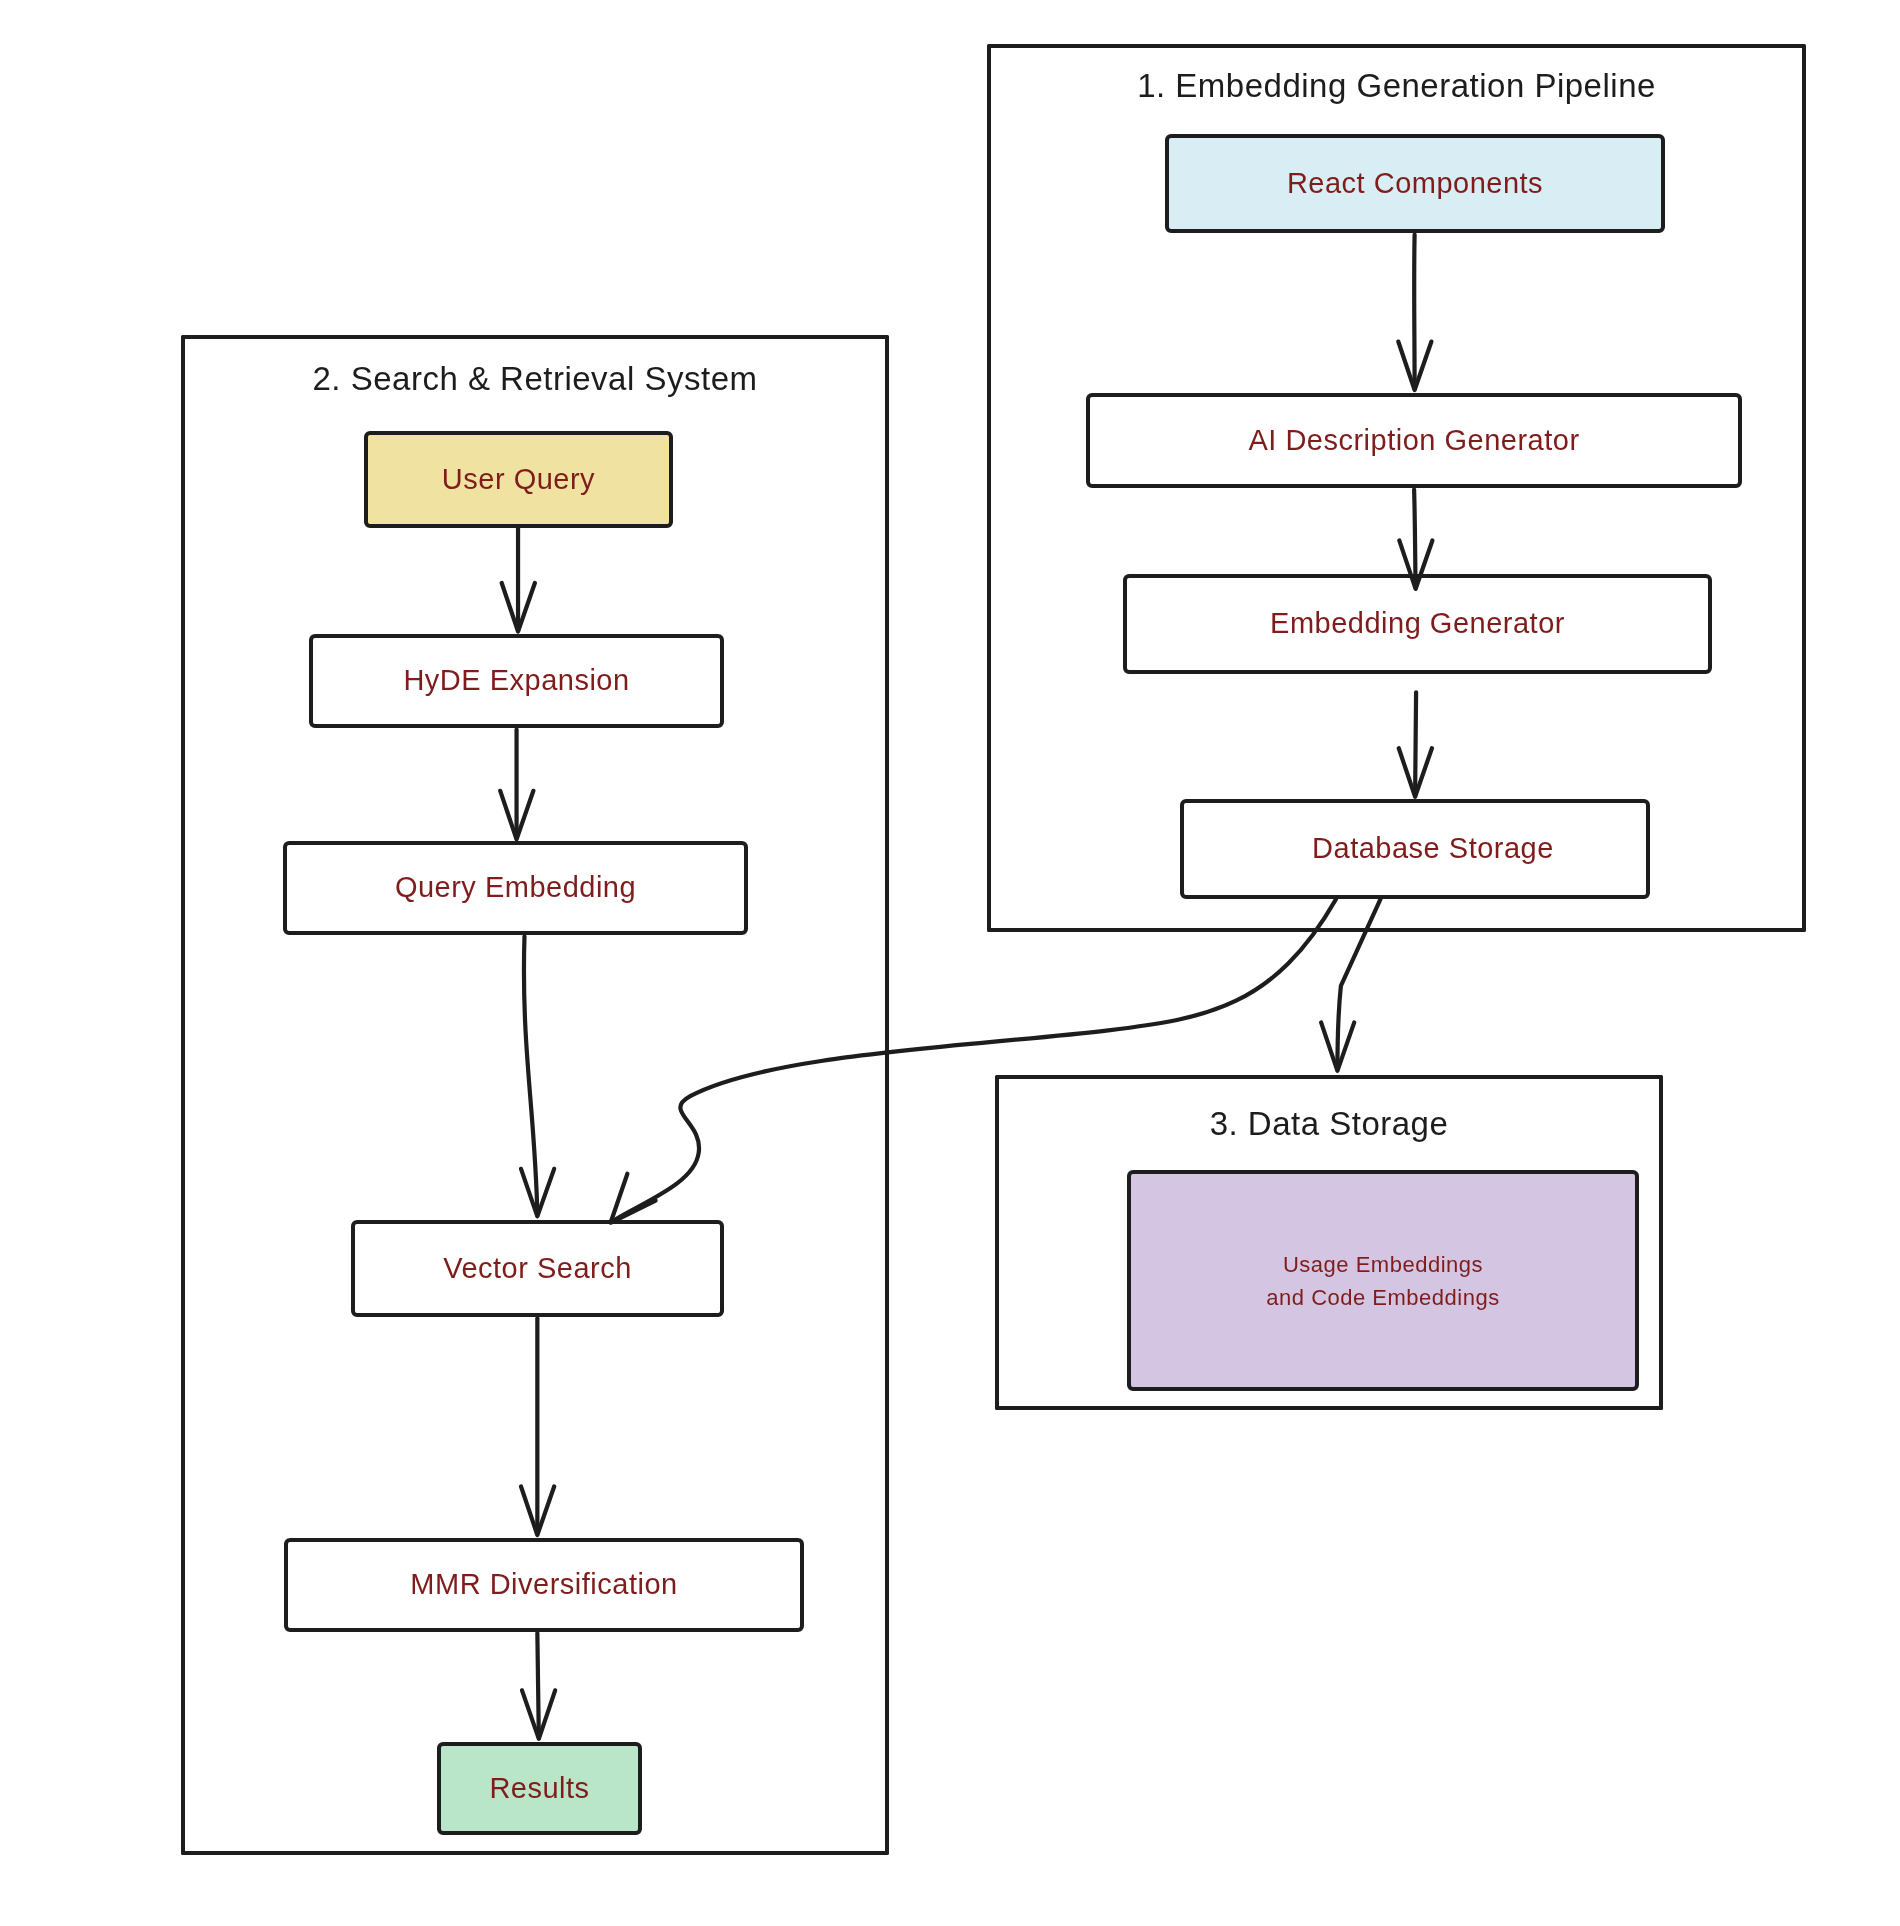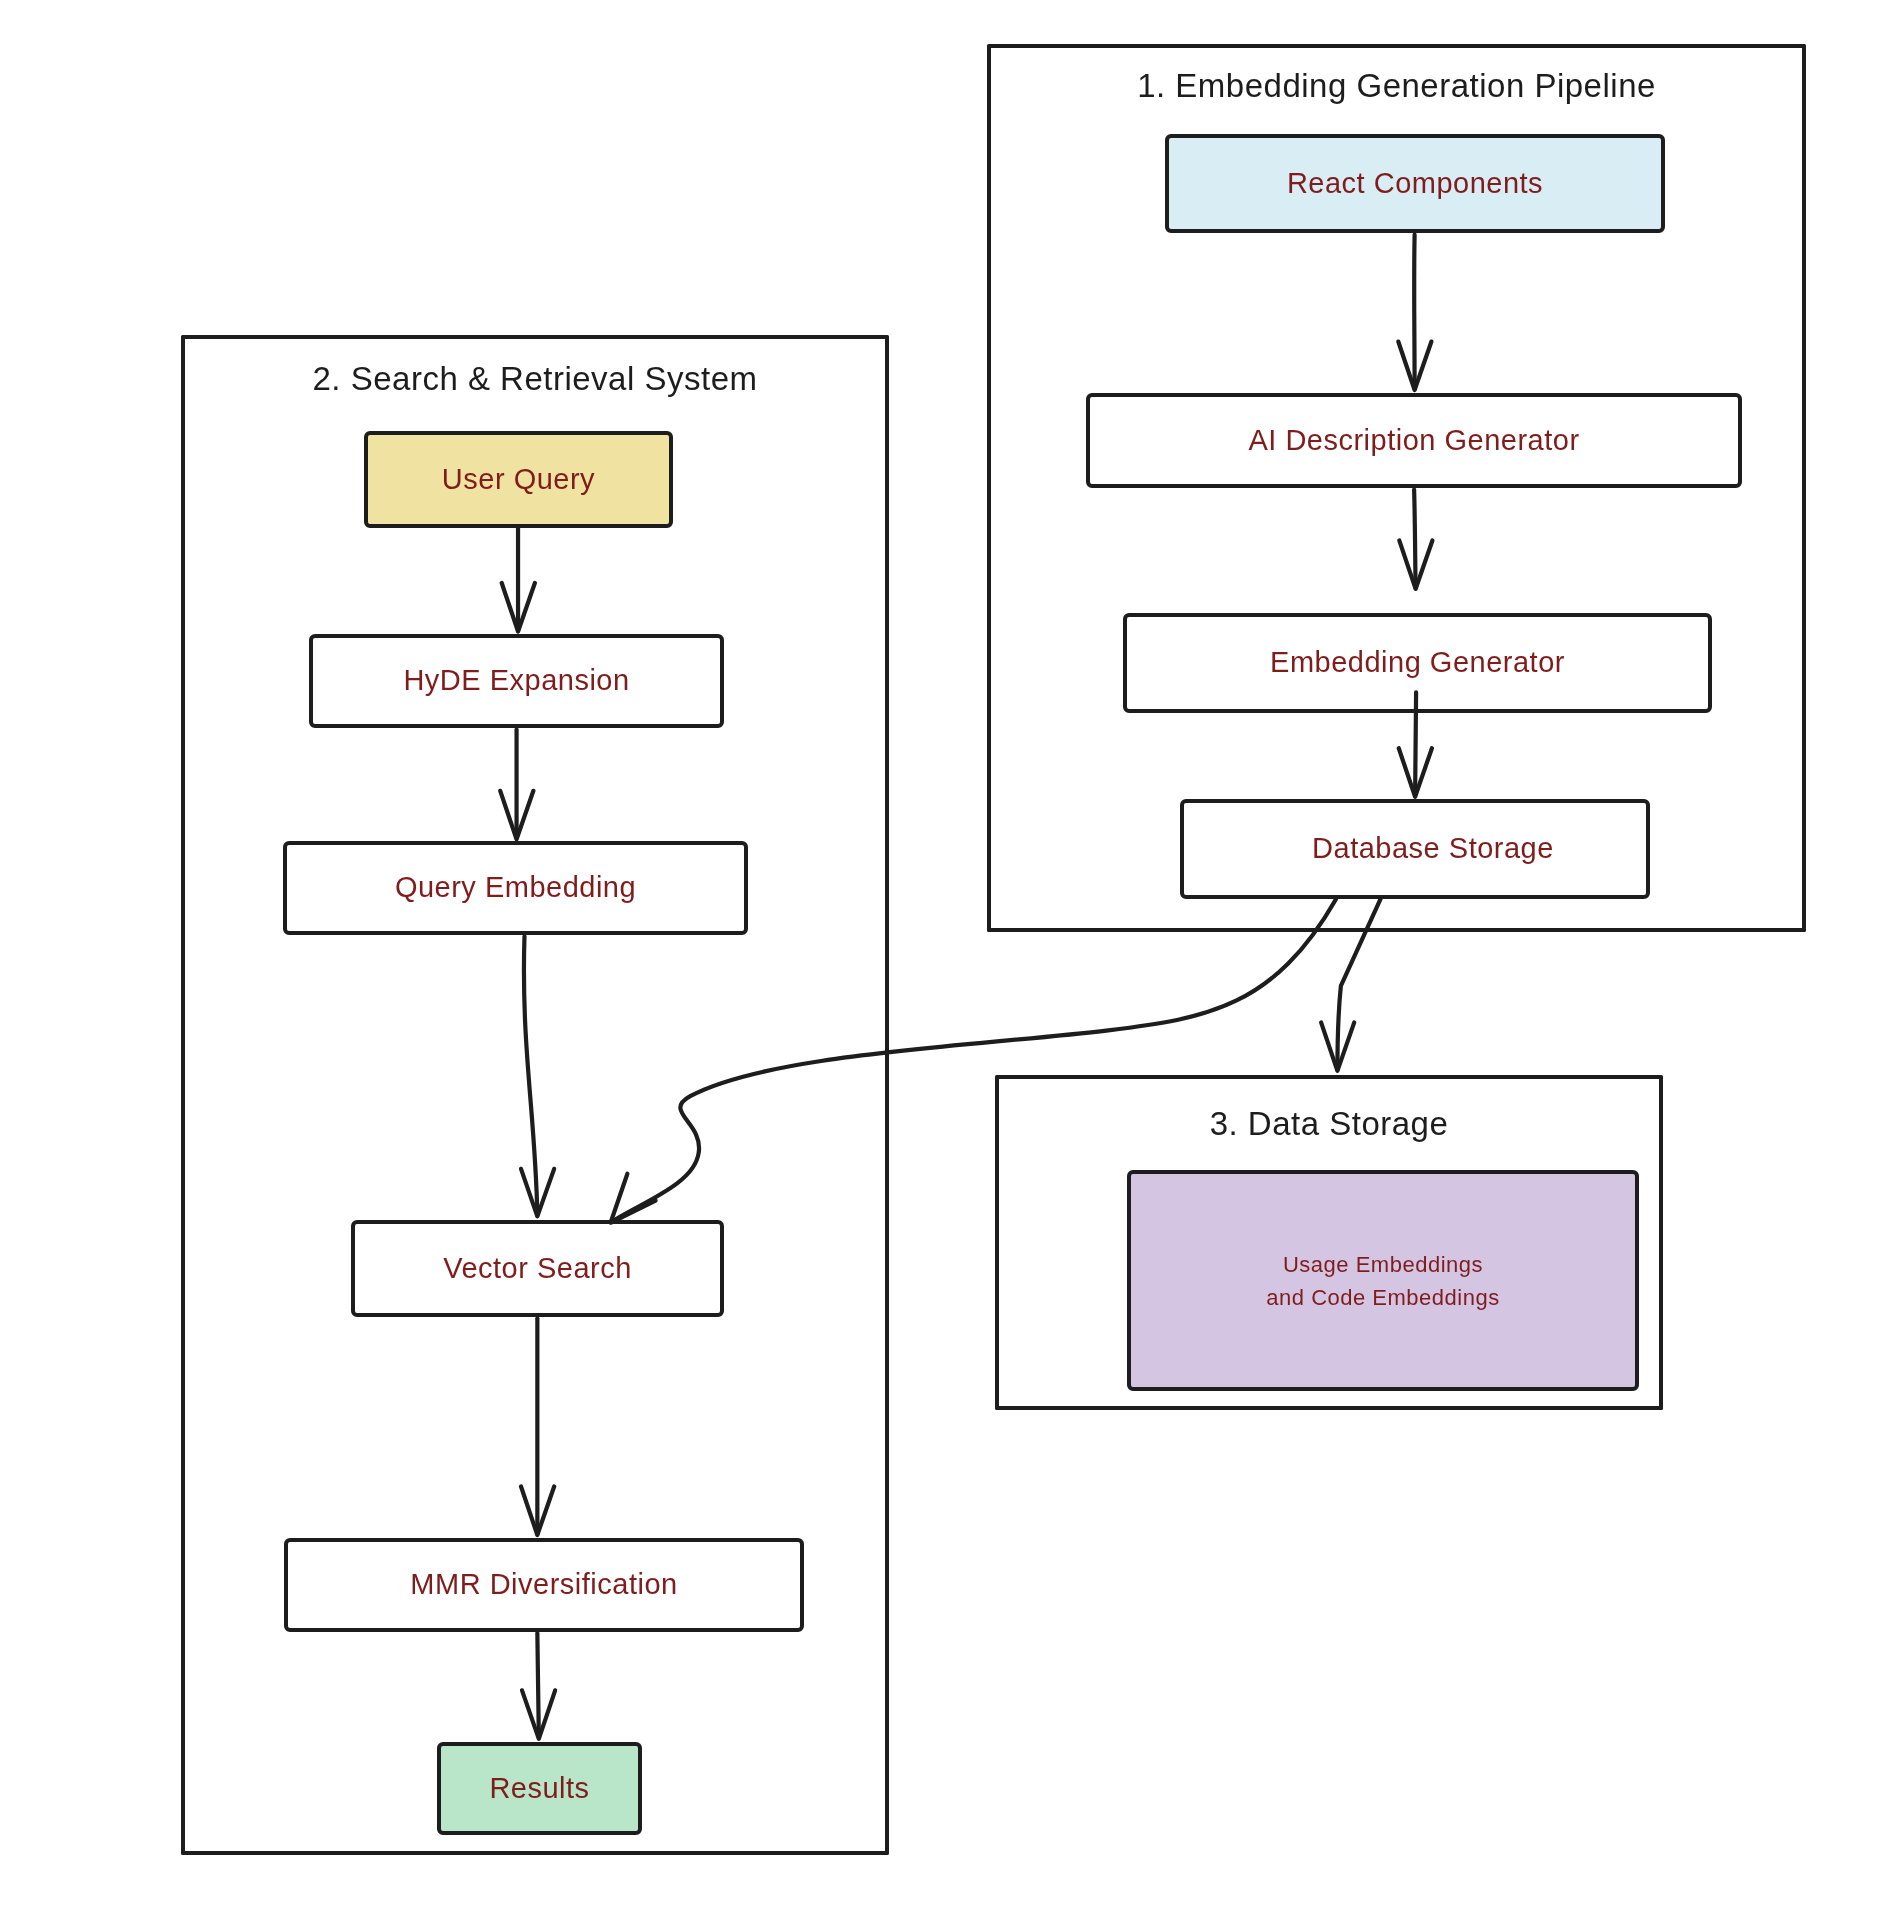--- a/index.html
+++ b/index.html
@@ -70,21 +70,21 @@
   .section-pipeline   { left: 987px; top: 44px;   width: 819px; height: 888px; padding-left: 24px; }
   .section-search     { left: 181px;  top: 335px;  width: 708px; height: 1520px; }
   .section-storage    { left: 995px; top: 1075px; width: 668px; height: 335px;  }
   .section-pipeline .section-title { top: 19px; }
   .section-search   .section-title { top: 21px; }
   .section-storage  .section-title { top: 26px; }
 
   
   .node-react      { left: 1165px; top: 134px;  width: 500px; height: 99px; }
   .node-adg        { left: 1086px; top: 393px;  width: 656px; height: 95px; }
-  .node-eg         { left: 1123px; top: 613px; width: 589px; height: 100px; }
+  .node-eg         { left: 1123px; top: 574px; width: 589px; height: 100px; }
   .node-dbstorage  { left: 1180px; top: 799px; width: 470px;  height: 100px; }
   .node-userquery  { left: 364px;  top: 431px;  width: 309px;  height: 97px; }
   .node-hyde       { left: 309px;  top: 634px; width: 415px;  height: 94px; }
   .node-queryemb   { left: 283px;  top: 841px; width: 465px;  height: 94px; }
   .node-vector     { left: 351px;  top: 1220px; width: 373px;  height: 97px; }
   .node-mmr        { left: 284px;  top: 1538px; width: 520px; height: 94px; }
   .node-results    { left: 437px;  top: 1742px; width: 205px;  height: 93px; }
   .node-usagecode  { left: 1127px; top: 1170px; width: 512px; height: 221px; font-size: 22px; }
 </style>
 </head>

